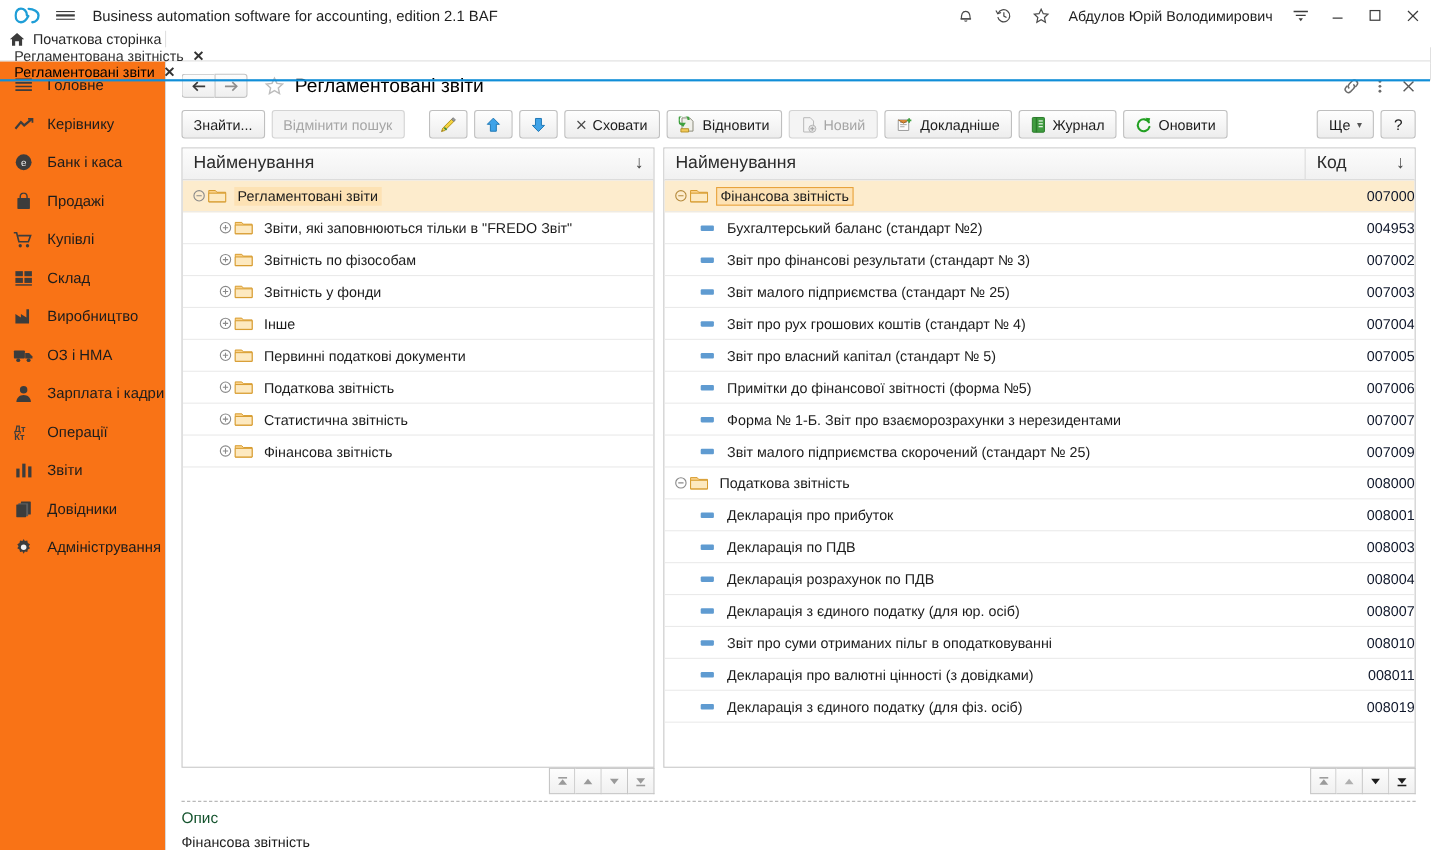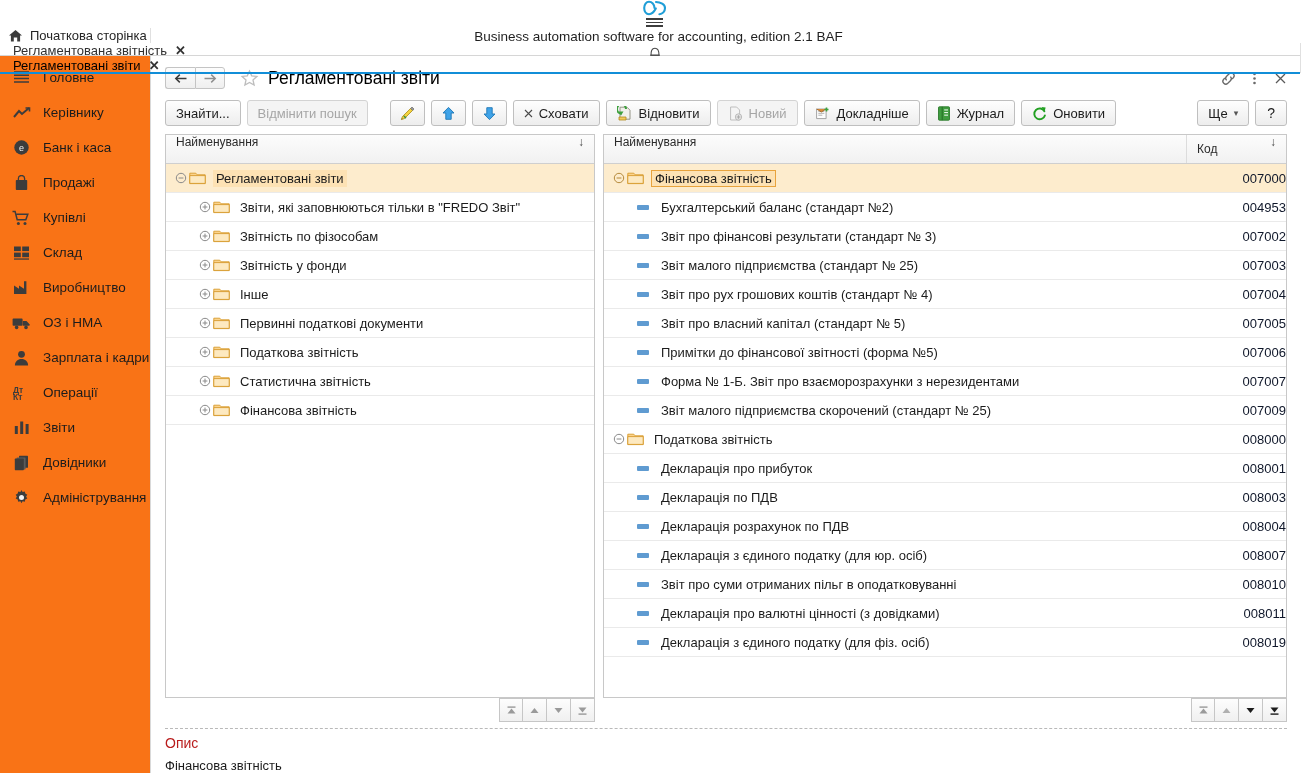--- a/index.html
+++ b/index.html
@@ -12,21 +12,20 @@
     color: #262626;
     background: #ffffff;
   }
   #app { position: relative; width: 1301px; height: 773px; background:#fff; }
 
   
   .titlebar {
     height: 28px; display: flex; align-items: center;
     background: #fff; padding: 0 0 0 8px;
     border-bottom: 0px solid #e3e3e3;
-    flex-direction: column;
   }
   .logo { width: 34px; height: 28px; display:flex; align-items:center; justify-content:center; }
   .hamburger { width: 34px; height:28px; display:flex; align-items:center; justify-content:center; cursor:pointer;}
   .hamburger span { display:block; width:17px; height:1.6px; background:#3d3d3d; margin:2.1px 0; }
   .apptitle { margin-left: 8px; font-size: 13.5px; color: #1f1f1f; white-space: nowrap; }
   .tb-spacer { flex: 1; }
   .tb-icon { width: 34px; height: 28px; display:flex; align-items:center; justify-content:center; cursor:pointer; }
   .username { font-size: 13px; color: #1f1f1f; padding: 0 8px; white-space: nowrap; }
   .wctrl { width: 34px; height:28px; display:flex; align-items:center; justify-content:center; cursor:pointer; }
 
@@ -98,23 +97,23 @@
   
   .tables { display:flex; gap:8px; padding: 0 14px; flex:1; min-height:0; }
   .panel { display:flex; flex-direction:column; min-width:0; }
   .panel.left { width: 430px; flex:none; }
   .panel.right { flex:1; }
   .grid {
     border:1px solid #c8c8c8; background:#fff; flex:1; display:flex; flex-direction:column;
     min-height:0; overflow:hidden;
   }
   .grid-head {
-    display:flex; align-items:flex-start; height:29px; flex-shrink:0;
+    display:flex; align-items:center; height:29px; flex-shrink:0;
     background: linear-gradient(#fcfcfc,#f1f1f1); border-bottom:1px solid #cfcfcf;
-    font-size:12px; color:#2b2b2b;
+    font-size:16px; color:#2b2b2b;
   }
   .gh-cell { padding: 0 10px; display:flex; align-items:center; }
   .gh-name { flex:1; min-width:0; }
   .gh-code { width: 74px; border-left:1px solid #dcdcdc; height:100%; }
   .gh-sort { width: 26px; display:flex; align-items:center; justify-content:center; color:#4a4a4a; }
   .grid-body { flex:1; overflow:hidden; }
 
   .row { display:flex; align-items:center; height:29px; border-bottom:1px solid #eaeaea; font-size:13px; color:#1c1c1c; cursor:pointer; }
   .row.sel { background:#fdeccd; }
   .cell-name { flex:1; display:flex; align-items:center; min-width:0; padding-left:6px; }
@@ -134,21 +133,21 @@
     width:24px; height:24px; border:1px solid #c6c6c6; border-left:none;
     background: linear-gradient(#fdfdfd,#f0f0f0); display:flex; align-items:center; justify-content:center;
     cursor:pointer; color:#9a9a9a; font-size:10px;
   }
   .gnbtn:first-child { border-left:1px solid #c6c6c6; }
   .gnbtn.dark { color:#1c1c1c; }
 
   
   .descsep { margin: 6px 14px 0 14px; border-top:1px dashed #b9b9b9; }
   .desc { padding: 6px 14px 0 14px; }
-  .desc-title { color:#b91c1c; font-size:14px; cursor:pointer; }
+  .desc-title { color:#14532d; font-size:14px; cursor:pointer; }
   .desc-text { font-size:13px; color:#1c1c1c; margin-top:7px; }
 
   svg { display:block; }
 </style>
 </head>
 <body>
 
 <div id="app">
 
   <div class="titlebar">

